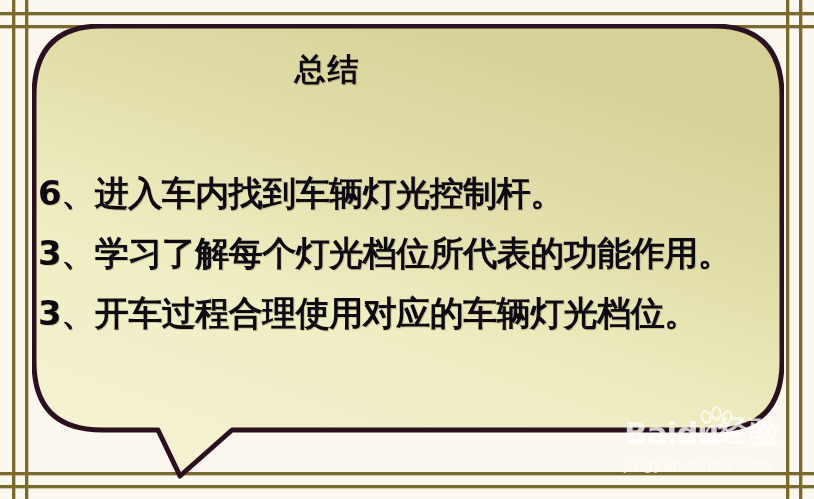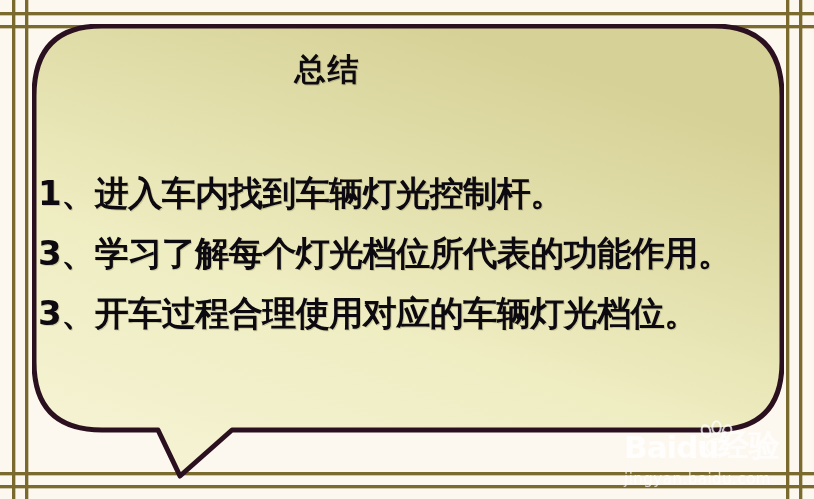--- a/index.html
+++ b/index.html
@@ -105,21 +105,21 @@
     white-space: nowrap;
     letter-spacing: -0.5px;
     text-shadow: 1px 1px 0 rgba(120,110,70,0.28);
   }
   #bubble-list li:last-child { margin-bottom: 18px; }
 
   
   #watermark {
     position: absolute;
     left: 622px;
-    top: 428px;
+    top: 414px;
     width: 180px;
     height: 62px;
     pointer-events: none;
     opacity: 0.85;
   }
   #wm-row {
     position: relative;
     height: 40px;
   }
   #wm-baidu {
@@ -198,21 +198,21 @@
                Q 2 406 2 338
                L 2 72
                Q 2 2 70 2
                Z" fill="url(#bubbleGrad)" stroke="#2B1020" stroke-width="5" stroke-linejoin="round"></path>
     </svg>
 
     <div id="bubble-content">
       <h1 id="bubble-title">总结</h1>
 
       <ul id="bubble-list">
-        <li>1、进入车内找到车辆灯光控制杆。</li>
+        <li>6、进入车内找到车辆灯光控制杆。</li>
         <li>3、学习了解每个灯光档位所代表的功能作用。</li>
         <li>3、开车过程合理使用对应的车辆灯光档位。</li>
       </ul>
     </div>
   </div>
 
   <div id="watermark">
     <div id="wm-row">
       <span id="wm-baidu">Baidu</span>
 

